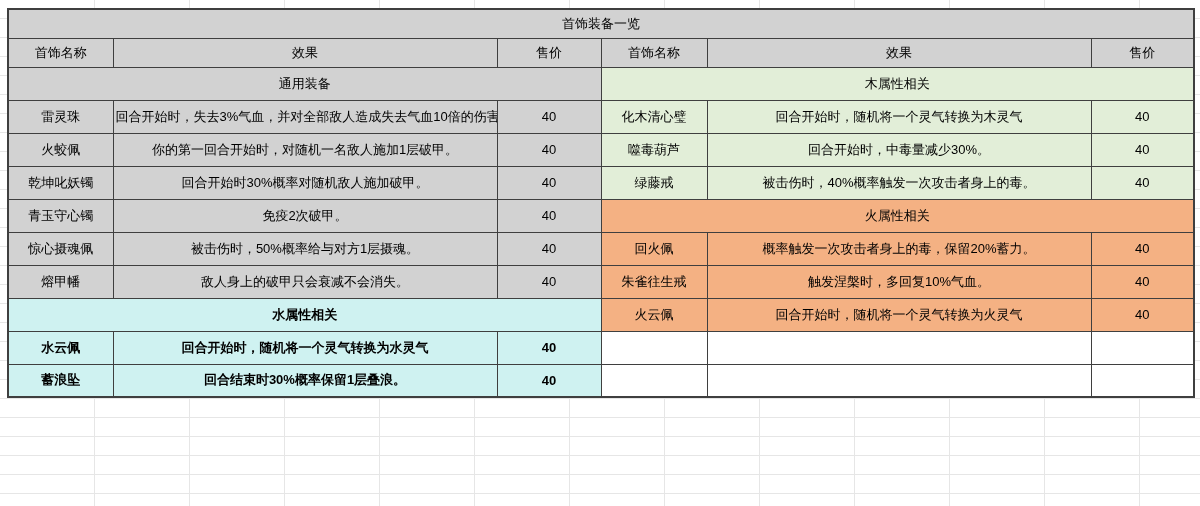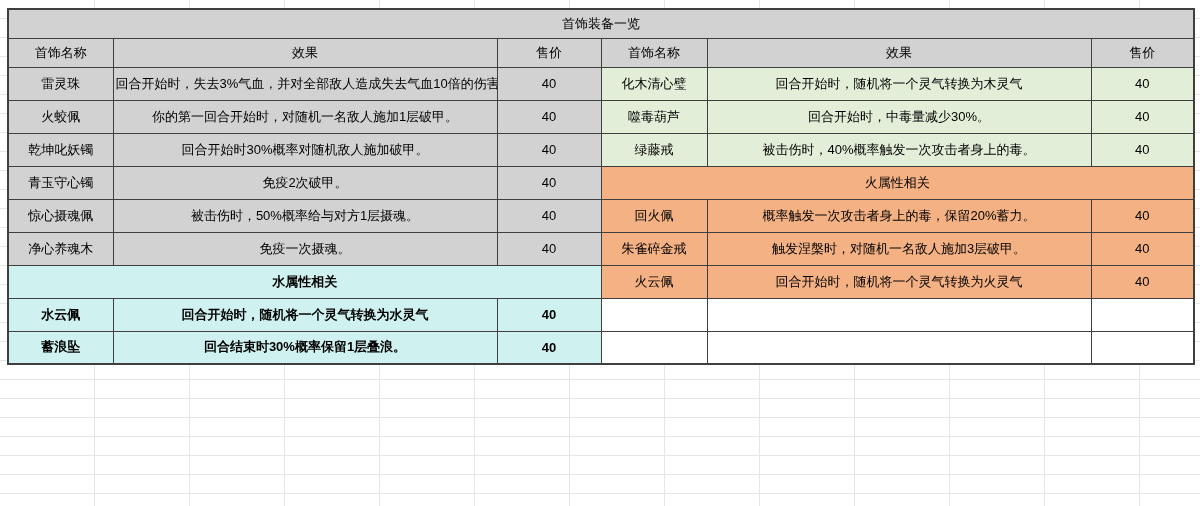--- a/index.html
+++ b/index.html
@@ -69,20 +69,24 @@
 
   <tr class="header-row">
     <td class="c-gray">首饰名称</td>
     <td class="c-gray">效果</td>
     <td class="c-gray">售价</td>
     <td class="c-gray">首饰名称</td>
     <td class="c-gray">效果</td>
     <td class="c-gray">售价</td>
   </tr>
 
+  <tr class="body-row">
+    <td colspan="3" class="c-gray">通用装备</td>
+    <td colspan="3" class="c-green">木属性相关</td>
+  </tr>
 
 
   <tr class="body-row">
     <td class="c-gray">雷灵珠</td>
     <td class="c-gray">回合开始时，失去3%气血，并对全部敌人造成失去气血10倍的伤害。</td>
     <td class="c-gray">40</td>
     <td class="c-green">化木清心璧</td>
     <td class="c-green">回合开始时，随机将一个灵气转换为木灵气</td>
     <td class="c-green">40</td>
   </tr>
@@ -115,29 +119,29 @@
   <tr class="body-row">
     <td class="c-gray">惊心摄魂佩</td>
     <td class="c-gray">被击伤时，50%概率给与对方1层摄魂。</td>
     <td class="c-gray">40</td>
     <td class="c-orange">回火佩</td>
     <td class="c-orange">概率触发一次攻击者身上的毒，保留20%蓄力。</td>
     <td class="c-orange">40</td>
   </tr>
 
 
-
   <tr class="body-row">
-    <td class="c-gray">净心养魂木</td>
-    <td class="c-gray">免疫一次摄魂。</td>
+    <td class="c-gray">熔甲幡</td>
+    <td class="c-gray">敌人身上的破甲只会衰减不会消失。</td>
     <td class="c-gray">40</td>
-    <td class="c-orange">朱雀碎金戒</td>
-    <td class="c-orange">触发涅槃时，对随机一名敌人施加3层破甲。</td>
+    <td class="c-orange">朱雀往生戒</td>
+    <td class="c-orange">触发涅槃时，多回复10%气血。</td>
     <td class="c-orange">40</td>
   </tr>
+
 
   <tr class="body-row">
     <td colspan="3" class="c-cyan">水属性相关</td>
     <td class="c-orange">火云佩</td>
     <td class="c-orange">回合开始时，随机将一个灵气转换为火灵气</td>
     <td class="c-orange">40</td>
   </tr>
 
   <tr class="body-row">
     <td class="c-cyan">水云佩</td>

